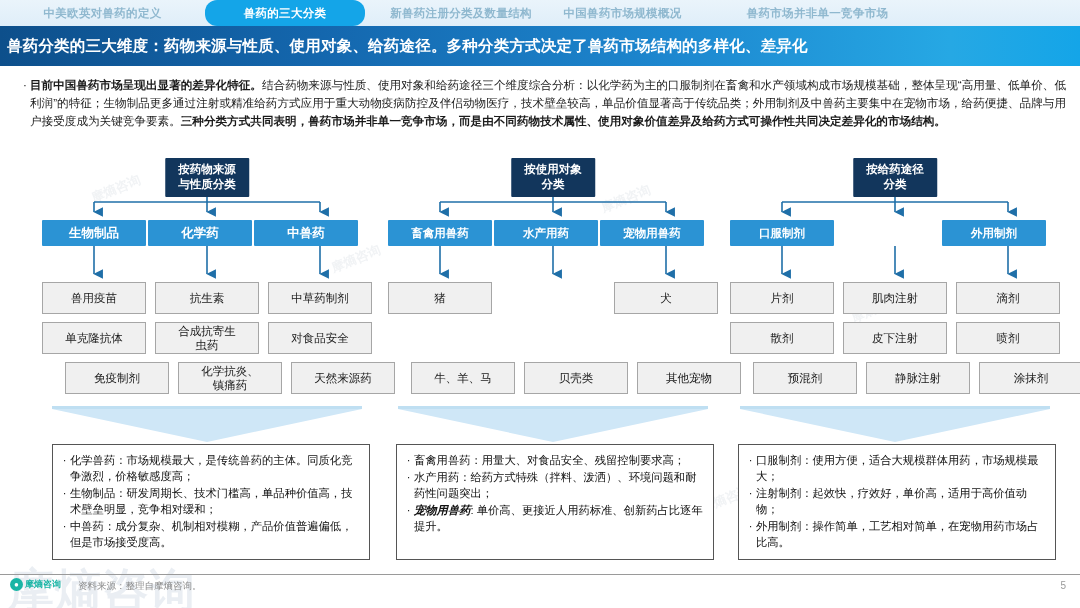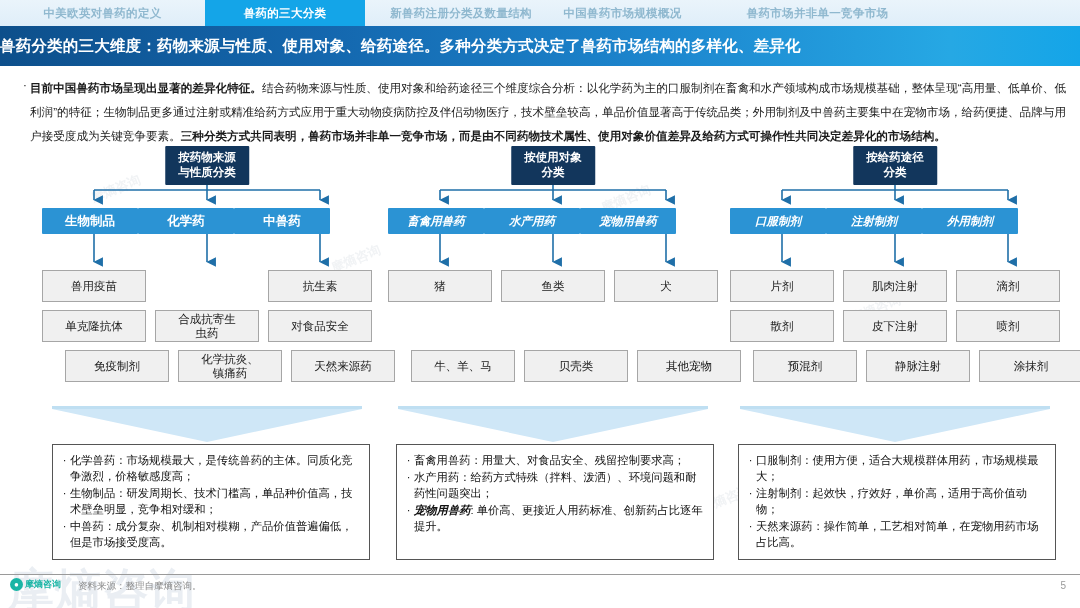--- a/index.html
+++ b/index.html
@@ -16,82 +16,83 @@
     position: absolute; left: 0; top: 0; width: 1080px; height: 26px;
     background: linear-gradient(to bottom, #eaf4fb 0%, #dfeef9 100%);
     display: flex; align-items: stretch;
   }
   .tab {
     display: flex; align-items: center; justify-content: center;
     font-size: 11.5px; font-weight: bold; color: #8fb8cf;
     letter-spacing: .3px; white-space: nowrap;
     background: transparent;
     padding: 0 6px;
+    border-radius: 12px;
   }
   .tab.active { background: #14a5e8; color: #ffffff; }
   .tab.t0 { width: 205px; }
   .tab.t1 { width: 160px; }
   .tab.t2 { width: 170px; padding-left: 28px; }
   .tab.t3 { width: 175px; }
   .tab.t4 { width: 215px; }
   .tab.tfill { flex: 1 1 auto; }
 
   
   .titleband {
     position: absolute; left: 0; top: 26px; width: 1080px; height: 40px;
     background: linear-gradient(to right, #0d4f8b 0%, #1467ae 30%, #1d87cf 62%, #26a8e4 88%, #14a5e8 100%);
     display: flex; align-items: center;
   }
   .titleband .ttxt {
     color: #ffffff; font-size: 15.5px; font-weight: bold;
-    padding-left: 0; letter-spacing: .2px; white-space: nowrap;
+    padding-left: 7px; letter-spacing: .2px; white-space: nowrap;
   }
 
   
   .intro {
     position: absolute; left: 20px; top: 76px; width: 1046px;
     display: flex; align-items: flex-start;
   }
   .intro .dot {
     width: 10px; flex: 0 0 10px; color: #333; font-size: 13px;
     line-height: 17.5px; text-align: center;
   }
   .intro .body {
-    flex: 1 1 auto; font-size: 11.6px; line-height: 24px;
+    flex: 1 1 auto; font-size: 11.6px; line-height: 18px;
     color: #1a1a1a; text-align: justify;
   }
   .intro .body b { font-weight: bold; }
 
   
-  .group { position: absolute; top: 138px; width: 330px; height: 260px; }
+  .group { position: absolute; top: 150px; width: 330px; height: 260px; }
   .group.g0 { left: 42px; }
   .group.g1 { left: 388px; }
   .group.g2 { left: 730px; }
 
   .ghead {
     position: absolute; top: 8px; left: 50%; transform: translateX(-50%);
     background: #12365c;
     color: #ffffff; font-size: 11.5px; font-weight: bold;
     text-align: center; line-height: 15px;
     padding: 4px 13px 5px 13px; border-radius: 1px;
     white-space: pre-line;
   }
 
   
   .conn { position: absolute; left: 0; top: 0; width: 330px; height: 260px; pointer-events: none; }
 
-  .lvl1 { position: absolute; top: 70px; left: 0; width: 288px; display: flex; justify-content: space-between; }
+  .lvl1 { position: absolute; top: 70px; left: 0; width: 316px; display: flex; justify-content: space-between; }
   .lvl1 .cell {
     width: 104px; height: 26px;
     background: #2b93d4;
     color: #ffffff; font-size: 12.5px; font-weight: bold;
     display: flex; align-items: center; justify-content: center;
     border-radius: 1px; white-space: nowrap;
   }
-  .group.g1 .lvl1 .cell, .group.g2 .lvl1 .cell { font-size: 11.5px; font-style: italic; }
+  .group.g1 .lvl1 .cell, .group.g2 .lvl1 .cell { font-size: 11.5px; }
 
   .lvl2 { position: absolute; left: 0; width: 330px; display: flex; justify-content: space-between; }
   .lvl2.r0 { top: 132px; }
   .lvl2.r1 { top: 172px; }
   .lvl2.r2 { top: 212px; margin-left: 23px; }
   .lvl2 .cell {
     width: 104px; height: 32px;
     background: #f0f0f0; border: 1px solid #a6a6a6;
     color: #1a1a1a; font-size: 11.5px;
     display: flex; align-items: center; justify-content: center;
@@ -219,20 +220,21 @@
     <div class="ghead">按药物来源
 与性质分类</div>
     <div class="lvl1">
       <div class="cell">生物制品</div>
       <div class="cell">化学药</div>
       <div class="cell">中兽药</div>
     </div>
     <div class="lvl2 r0">
       <div class="cell">兽用疫苗</div>
       <div class="cell">抗生素</div>
+      <div class="cell">中草药制剂</div>
     </div>
     <div class="lvl2 r1">
       <div class="cell">单克隆抗体</div>
       <div class="cell">合成抗寄生
 虫药</div>
       <div class="cell">对食品安全</div>
     </div>
     <div class="lvl2 r2">
       <div class="cell">免疫制剂</div>
       <div class="cell">化学抗炎、
@@ -254,21 +256,20 @@
     </svg>
     <div class="ghead">按使用对象
 分类</div>
     <div class="lvl1">
       <div class="cell">畜禽用兽药</div>
       <div class="cell">水产用药</div>
       <div class="cell">宠物用兽药</div>
     </div>
     <div class="lvl2 r0">
       <div class="cell">猪</div>
-      <div class="cell">鱼类</div>
       <div class="cell">犬</div>
     </div>
     <div class="lvl2 r2">
       <div class="cell">牛、羊、马</div>
       <div class="cell">贝壳类</div>
       <div class="cell">其他宠物</div>
     </div>
   </div>
 
   <div class="group g2">
@@ -279,21 +280,20 @@
       <line x1="165" y1="52" x2="165" y2="62" stroke="#1f6fa8" stroke-width="1.6" marker-end="url(#ah0)"></line>
       <line x1="278" y1="52" x2="278" y2="62" stroke="#1f6fa8" stroke-width="1.6" marker-end="url(#ah0)"></line>
       <line x1="52" y1="96" x2="52" y2="124" stroke="#1f6fa8" stroke-width="1.6" marker-end="url(#ah0)"></line>
       <line x1="165" y1="96" x2="165" y2="124" stroke="#1f6fa8" stroke-width="1.6" marker-end="url(#ah0)"></line>
       <line x1="278" y1="96" x2="278" y2="124" stroke="#1f6fa8" stroke-width="1.6" marker-end="url(#ah0)"></line>
     </svg>
     <div class="ghead">按给药途径
 分类</div>
     <div class="lvl1">
       <div class="cell">口服制剂</div>
-      <div class="cell">注射制剂</div>
       <div class="cell">外用制剂</div>
     </div>
     <div class="lvl2 r0">
       <div class="cell">片剂</div>
       <div class="cell">肌肉注射</div>
       <div class="cell">滴剂</div>
     </div>
     <div class="lvl2 r1">
       <div class="cell">散剂</div>
       <div class="cell">皮下注射</div>
@@ -358,21 +358,21 @@
       <li>
           <span class="b">·</span>
           <span class="t">口服制剂：使用方便，适合大规模群体用药，市场规模最大；</span>
         </li>
       <li>
           <span class="b">·</span>
           <span class="t">注射制剂：起效快，疗效好，单价高，适用于高价值动物；</span>
         </li>
       <li>
           <span class="b">·</span>
-          <span class="t">天然来源药：操作简单，工艺相对简单，在宠物用药市场占比高。</span>
+          <span class="t">外用制剂：操作简单，工艺相对简单，在宠物用药市场占比高。</span>
         </li>
     </ul>
   </div>
 
   <div class="footrule"></div>
   <div class="logo">
     <span class="mark">●</span>
     <span class="ltxt">摩熵咨询</span>
   </div>
   <div class="footnote">资料来源：整理自摩熵咨询。</div>

